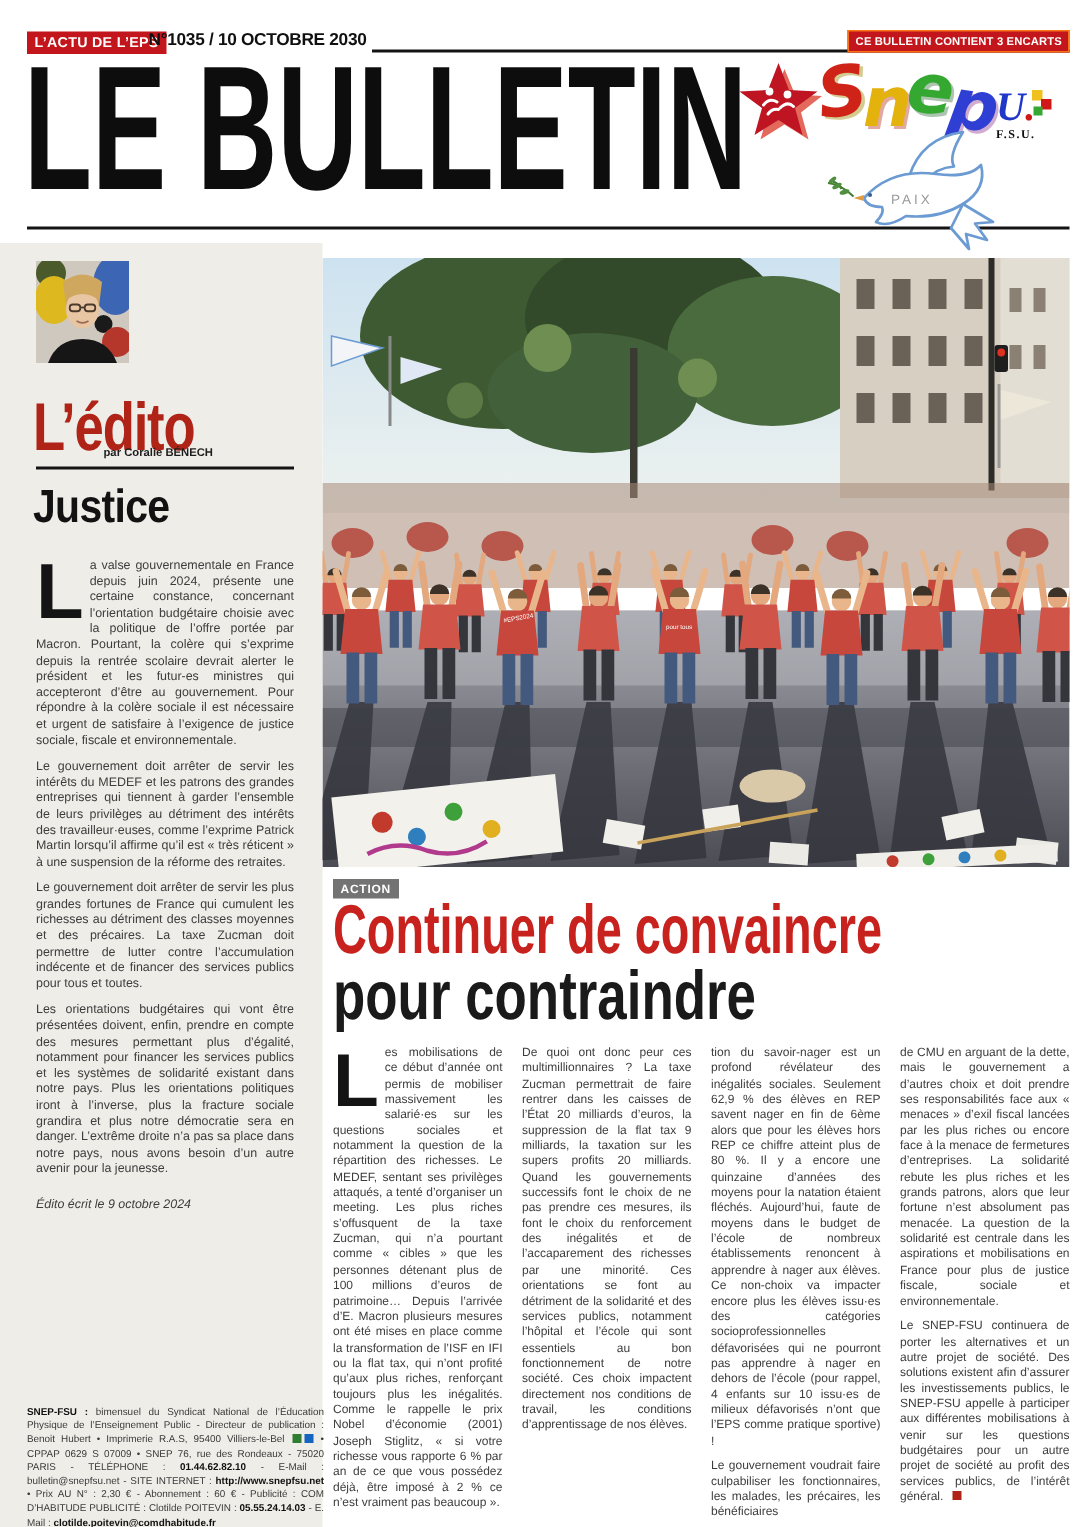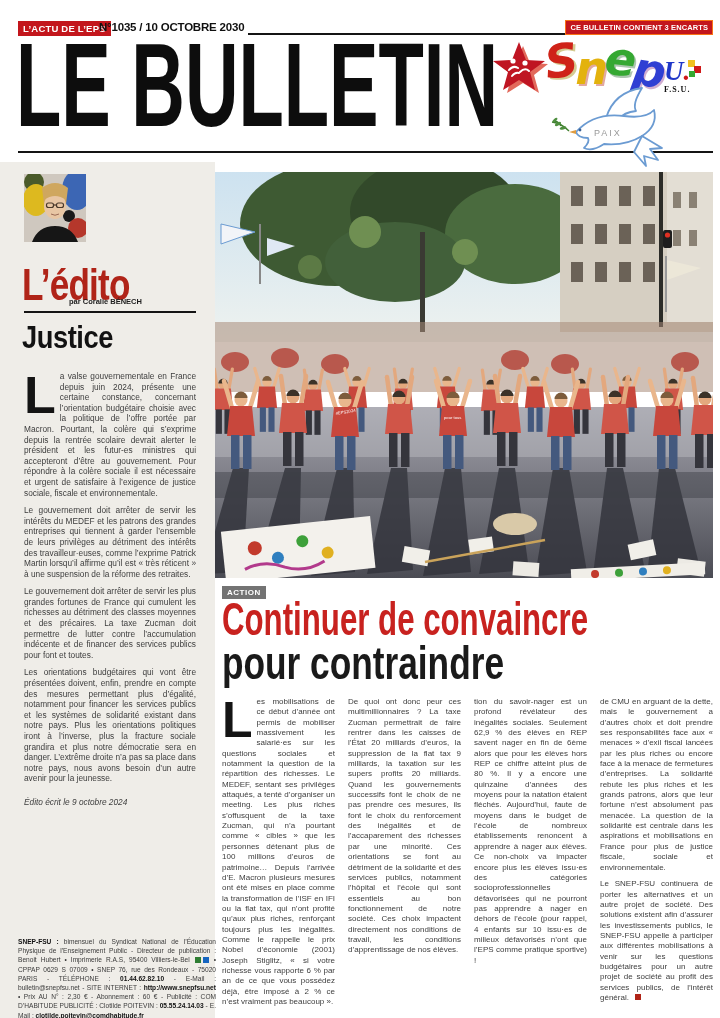--- a/index.html
+++ b/index.html
@@ -156,21 +156,21 @@
   </svg>
 
   <div class="abs" id="edito-title">L’édito</div>
   <div class="abs" id="edito-byline">par Coralie BÉNECH</div>
   <div class="abs" id="edito-rule"></div>
   <div class="abs" id="edito-heading">Justice</div>
 
   <div class="abs" id="edito-body">
     <p><span class="dropcap">L</span><span>a valse gouvernementale en France depuis juin 2024, présente une certaine constance, concernant l’orientation budgétaire choisie avec la politique de l’offre portée par Macron. Pourtant, la colère qui s’exprime depuis la rentrée scolaire devrait alerter le président et les futur-es ministres qui accepteront d’être au gouvernement. Pour répondre à la colère sociale il est nécessaire et urgent de satisfaire à l’exigence de justice sociale, fiscale et environnementale.</span></p>
     <p>Le gouvernement doit arrêter de servir les intérêts du MEDEF et les patrons des grandes entreprises qui tiennent à garder l’ensemble de leurs privilèges au détriment des intérêts des travailleur·euses, comme l’exprime Patrick Martin lorsqu’il affirme qu’il est « très réticent » à une suspension de la réforme des retraites.</p>
-    <p>Le gouvernement doit arrêter de servir les plus grandes fortunes de France qui cumulent les richesses au détriment des classes moyennes et des précaires. La taxe Zucman doit permettre de lutter contre l’accumulation indécente et de financer des services publics pour font et toutes.</p>
+    <p>Le gouvernement doit arrêter de servir les plus grandes fortunes de France qui cumulent les richesses au détriment des classes moyennes et des précaires. La taxe Zucman doit permettre de lutter contre l’accumulation indécente et de financer des services publics pour tous et toutes.</p>
     <p>Les orientations budgétaires qui vont être présentées doivent, enfin, prendre en compte des mesures permettant plus d’égalité, notamment pour financer les services publics et les systèmes de solidarité existant dans notre pays. Plus les orientations politiques iront à l’inverse, plus la fracture sociale grandira et plus notre démocratie sera en danger. L’extrême droite n’a pas sa place dans notre pays, nous avons besoin d’un autre avenir pour la jeunesse.</p>
     <div id="edito-note">Édito écrit le 9 octobre 2024</div>
   </div>
 
   <svg class="abs" id="photo" width="498" height="406" viewBox="0 0 498 406">
     <defs>
       <linearGradient id="skyg" x1="0" y1="0" x2="0" y2="1">
         <stop offset="0" stop-color="#cde2f0"></stop>
           <stop offset="1" stop-color="#eef2ef"></stop>
       </linearGradient>
@@ -335,20 +335,21 @@
 
   <div class="abs" id="article">
     <div>
       <p><span class="dropcap2">L</span><span>es mobilisations de ce début d’année ont permis de mobiliser massivement les salarié·es sur les questions sociales et notamment la question de la répartition des richesses. Le MEDEF, sentant ses privilèges attaqués, a tenté d’organiser un meeting. Les plus riches s’offusquent de la taxe Zucman, qui n’a pourtant comme « cibles » que les personnes détenant plus de 100 millions d’euros de patrimoine… Depuis l’arrivée d’E. Macron plusieurs mesures ont été mises en place comme la transformation de l’ISF en IFI ou la flat tax, qui n’ont profité qu’aux plus riches, renforçant toujours plus les inégalités. Comme le rappelle le prix Nobel d’économie (2001) Joseph Stiglitz, « si votre richesse vous rapporte 6 % par an de ce que vous possédez déjà, être imposé à 2 % ce n’est vraiment pas beaucoup ».</span></p>
     </div>
     <div>
       <p>De quoi ont donc peur ces multimillionnaires ? La taxe Zucman permettrait de faire rentrer dans les caisses de l’État 20 milliards d’euros, la suppression de la flat tax 9 milliards, la taxation sur les supers profits 20 milliards. Quand les gouvernements successifs font le choix de ne pas prendre ces mesures, ils font le choix du renforcement des inégalités et de l’accaparement des richesses par une minorité. Ces orientations se font au détriment de la solidarité et des services publics, notamment l’hôpital et l’école qui sont essentiels au bon fonctionnement de notre société. Ces choix impactent directement nos conditions de travail, les conditions d’apprentissage de nos élèves.</p>
     </div>
     <div>
       <p>tion du savoir-nager est un profond révélateur des inégalités sociales. Seulement 62,9 % des élèves en REP savent nager en fin de 6ème alors que pour les élèves hors REP ce chiffre atteint plus de 80 %. Il y a encore une quinzaine d’années des moyens pour la natation étaient fléchés. Aujourd’hui, faute de moyens dans le budget de l’école de nombreux établissements renoncent à apprendre à nager aux élèves. Ce non-choix va impacter encore plus les élèves issu·es des catégories socioprofessionnelles défavorisées qui ne pourront pas apprendre à nager en dehors de l’école (pour rappel, 4 enfants sur 10 issu·es de milieux défavorisés n’ont que l’EPS comme pratique sportive) !</p>
+      <p>Le gouvernement voudrait faire culpabiliser les fonctionnaires, les malades, les précaires, les bénéficiaires</p>
     </div>
     <div>
       <p>de CMU en arguant de la dette, mais le gouvernement a d’autres choix et doit prendre ses responsabilités face aux « menaces » d’exil fiscal lancées par les plus riches ou encore face à la menace de fermetures d’entreprises. La solidarité rebute les plus riches et les grands patrons, alors que leur fortune n’est absolument pas menacée. La question de la solidarité est centrale dans les aspirations et mobilisations en France pour plus de justice fiscale, sociale et environnementale.</p>
       <p><span>Le SNEP-FSU continuera de porter les alternatives et un autre projet de société. Des solutions existent afin d’assurer les investissements publics, le SNEP-FSU appelle à participer aux différentes mobilisations à venir sur les questions budgétaires pour un autre projet de société au profit des services publics, de l’intérêt général.</span><span class="endsq"></span></p>
     </div>
   </div>
 
   <div class="abs" id="imprint">
     <b>SNEP-FSU :</b><span> bimensuel du Syndicat National de l’Éducation Physique de l’Enseignement Public - Directeur de publication : Benoit Hubert • Imprimerie R.A.S, 95400 Villiers-le-Bel </span><span class="plogo green"></span><span class="plogo blue"></span><span> • CPPAP 0629 S 07009 • SNEP 76, rue des Rondeaux - 75020 PARIS - TÉLÉPHONE : </span><b>01.44.62.82.10</b><span> - E-Mail : bulletin@snepfsu.net - SITE INTERNET : </span><b>http://www.snepfsu.net</b><span> • Prix AU N° : 2,30 € - Abonnement : 60 € - Publicité : COM D’HABITUDE PUBLICITÉ : Clotilde POITEVIN : </span><b>05.55.24.14.03</b><span> - E. Mail : </span><b>clotilde.poitevin@comdhabitude.fr</b>
   </div>

